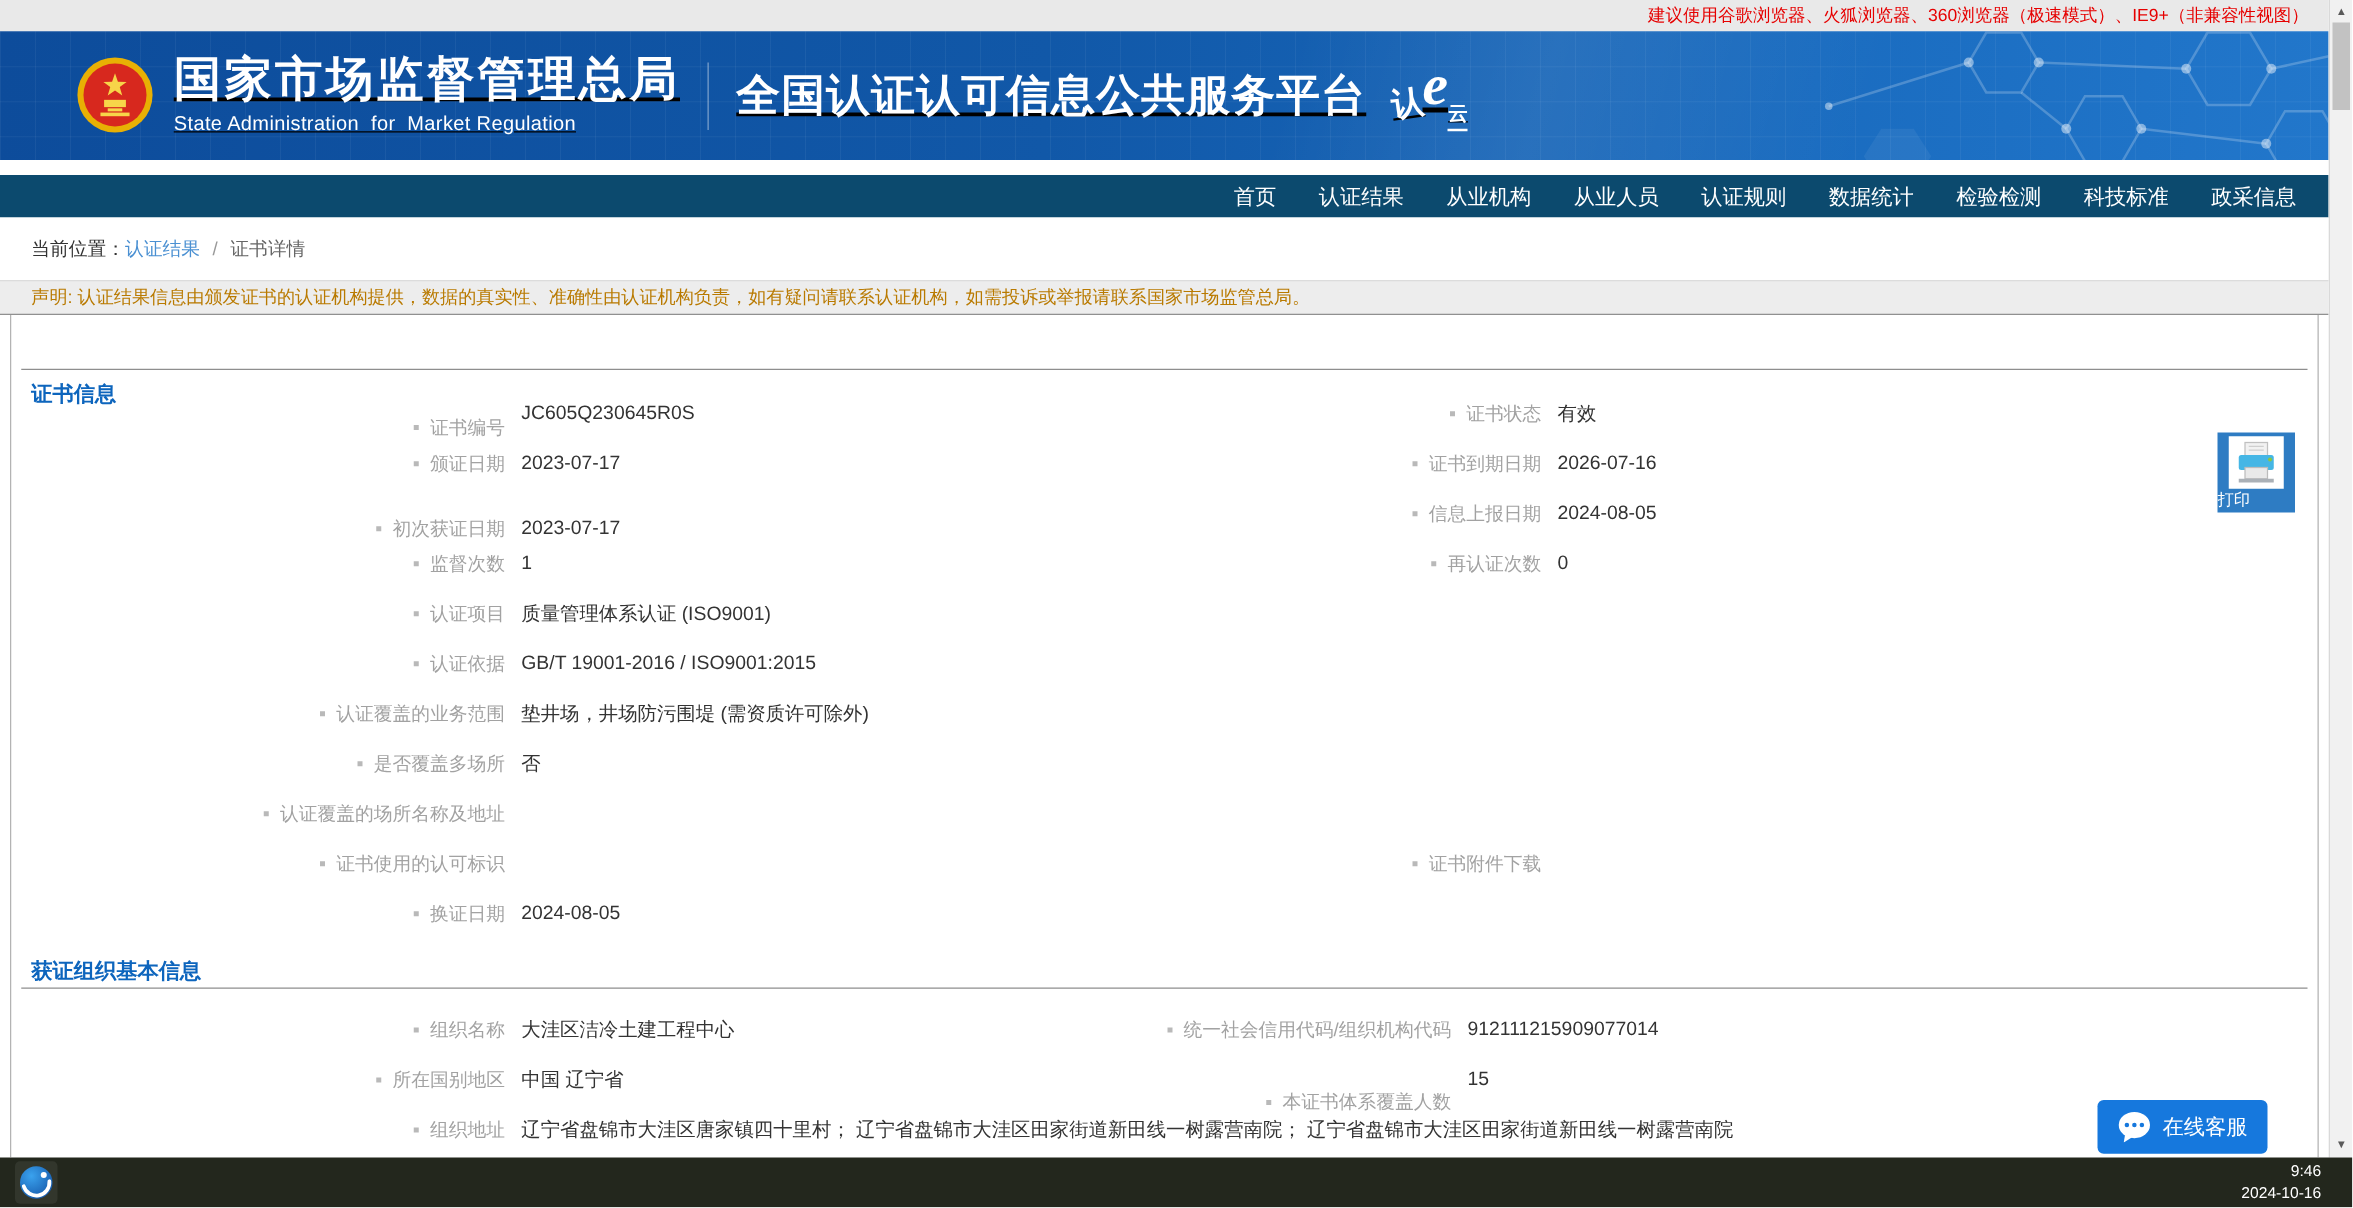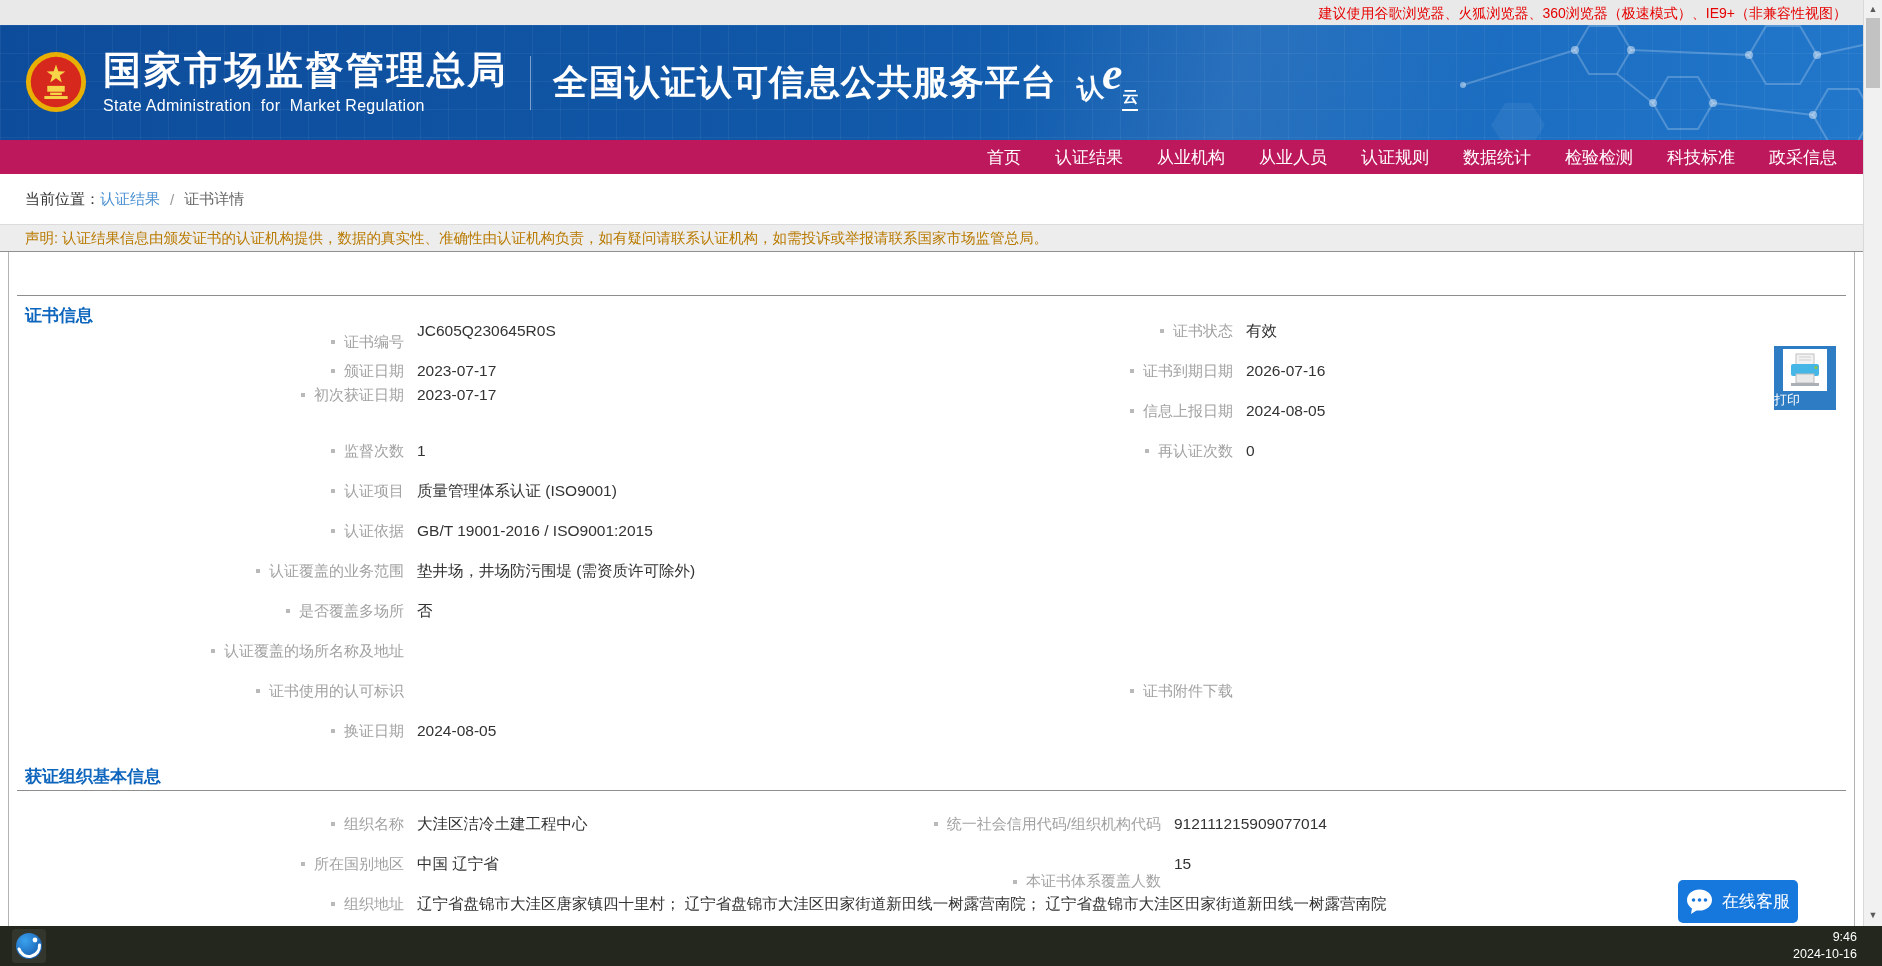--- a/index.html
+++ b/index.html
@@ -6,23 +6,23 @@
   .page{position:relative;width:1882px;height:966px;overflow:hidden;
         font-family:"Liberation Sans","DejaVu Sans",sans-serif;background:#fff;}
   .viewport{position:absolute;left:0;top:0;width:1863px;height:926px;overflow:hidden;background:#fff;}
 
   
   .notice-bar{position:absolute;left:0;top:0;width:100%;height:25px;background:#e9e9e9;
               text-align:right;line-height:25px;padding-right:16px;box-sizing:border-box;}
   .notice-text{color:#e60000;font-size:14px;}
 
   
-  .site-header{position:absolute;left:0;top:25px;width:100%;height:115px;
+  .site-header{position:absolute;left:0;top:25px;width:100%;height:103px;
                background:linear-gradient(93deg,#0d4c9b 0%,#1158a8 45%,#1a6cc0 78%,#2277cb 100%);
-               display:flex;align-items:center;padding-left:24px;box-sizing:border-box;overflow:hidden;}
+               display:flex;align-items:center;padding-left:60px;box-sizing:border-box;overflow:hidden;text-decoration:underline;}
   .site-header::before{content:'';position:absolute;inset:0;
     background-image:linear-gradient(rgba(255,255,255,.05) 1px,transparent 1px),
                      linear-gradient(90deg,rgba(255,255,255,.05) 1px,transparent 1px);
     background-size:28px 28px;pointer-events:none;}
   .site-header::after{content:'';position:absolute;inset:0;
     background:linear-gradient(105deg,transparent 55%,rgba(255,255,255,.08) 66%,transparent 80%);
     pointer-events:none;}
   .hex-decor{position:absolute;right:0;top:0;height:115px;width:860px;}
   .logo-group{display:flex;align-items:center;position:relative;z-index:2;cursor:pointer;}
   .emblem{flex:none;}
@@ -30,21 +30,21 @@
   .title-cn{font-size:38px;font-weight:bold;color:#fff;letter-spacing:2.5px;line-height:1.1;}
   .title-en{font-size:16px;color:#fff;margin-top:6px;letter-spacing:.3px;white-space:pre;}
   .v-sep{width:1px;height:54px;background:rgba(255,255,255,.45);margin:0 22px;position:relative;z-index:2;}
   .platform-title{font-size:35px;color:#fff;font-weight:600;letter-spacing:1px;position:relative;z-index:2;white-space:nowrap;}
   .reyun{margin-left:20px;color:#fff;display:flex;align-items:flex-start;position:relative;z-index:2;}
   .ry1{font-size:26px;font-weight:bold;margin-top:16px;transform:rotate(-8deg);display:inline-block;}
   .ry2{font-size:46px;font-weight:bold;font-style:italic;line-height:1;margin:-4px 0 0 -1px;font-family:"Liberation Serif","DejaVu Serif",serif;}
   .ry3{font-size:16px;font-weight:bold;margin-top:32px;border-bottom:2px solid #fff;padding-bottom:1px;}
 
   
-  .nav-bar{position:absolute;left:0;top:140px;width:100%;height:34px;background:#be185d;
+  .nav-bar{position:absolute;left:0;top:140px;width:100%;height:34px;background:#0c4a6e;
            display:flex;justify-content:flex-end;align-items:center;padding-right:26px;box-sizing:border-box;}
   .nav-item{color:#fff;font-size:17px;margin-left:34px;cursor:pointer;white-space:nowrap;}
 
   
   .breadcrumb-bar{position:absolute;left:0;top:174px;width:100%;height:50px;background:#fff;
                   display:flex;align-items:center;padding-left:25px;box-sizing:border-box;font-size:15px;}
   .bc-label{color:#333;}
   .bc-link{color:#4a90d2;text-decoration:none;cursor:pointer;}
   .bc-sep{color:#999;margin:0 10px;}
   .bc-current{color:#666;}
@@ -73,21 +73,21 @@
   .f-value{margin-left:13px;color:#333;font-size:15.5px;}
 
   
   .print-btn{position:absolute;left:1765px;top:94px;width:62px;height:64px;background:#2e7cc3;
              cursor:pointer;text-align:left;}
   .print-icon-box{width:44px;height:42px;background:#fff;margin:3px auto 0;display:flex;
                   align-items:center;justify-content:center;}
   .print-label{color:#fff;font-size:13px;line-height:18px;}
 
   
-  .chat-btn{position:absolute;left:1678px;top:880px;width:120px;height:43px;border-radius:5px;
+  .chat-btn{position:absolute;left:1678px;top:880px;width:136px;height:43px;border-radius:5px;
             background:#1678dd;display:flex;align-items:center;justify-content:center;gap:9px;
             color:#fff;font-size:17px;cursor:pointer;z-index:50;}
 
   
   .scrollbar{position:absolute;right:0;top:0;width:19px;height:926px;background:#f1f1f1;
              border-left:1px solid #d9d9d9;box-sizing:border-box;z-index:60;}
   .sb-arrow{position:absolute;left:0;width:100%;text-align:center;font-size:9px;color:#5a5a5a;cursor:pointer;}
   .sb-arrow.up{top:4px;} .sb-arrow.down{bottom:6px;}
   .sb-thumb{position:absolute;left:2px;top:18px;width:14px;height:70px;background:#c2c2c2;cursor:pointer;}
 
@@ -196,21 +196,21 @@
               </span>
               <span class="f-value">JC605Q230645R0S</span>
             </div>
             <div class="field-row" style="top: 40px;">
               <span class="f-label" style="width: 395px;">
                 <i class="bullet"></i>
                 <span>颁证日期</span>
               </span>
               <span class="f-value">2023-07-17</span>
             </div>
-            <div class="field-row" style="top: 64px; justify-content: center;">
+            <div class="field-row" style="top: 92px; justify-content: center;">
               <span class="f-label" style="width: 395px;">
                 <i class="bullet"></i>
                 <span>初次获证日期</span>
               </span>
               <span class="f-value">2023-07-17</span>
             </div>
             <div class="field-row" style="top: 120px;">
               <span class="f-label" style="width: 395px;">
                 <i class="bullet"></i>
                 <span>监督次数</span>

